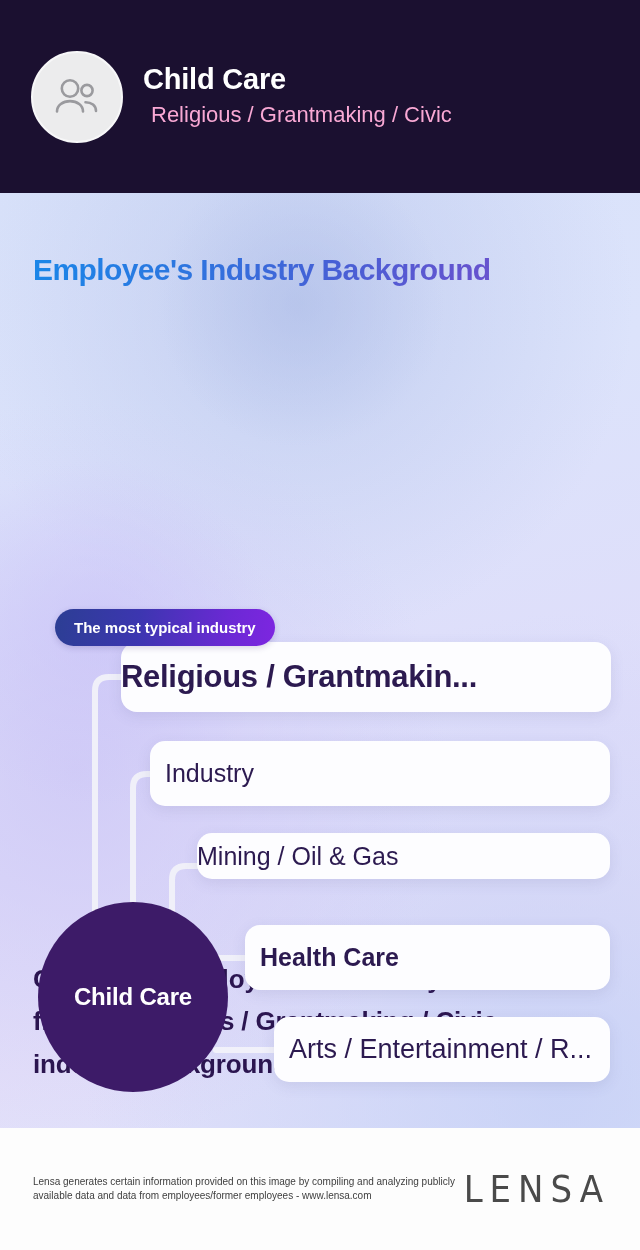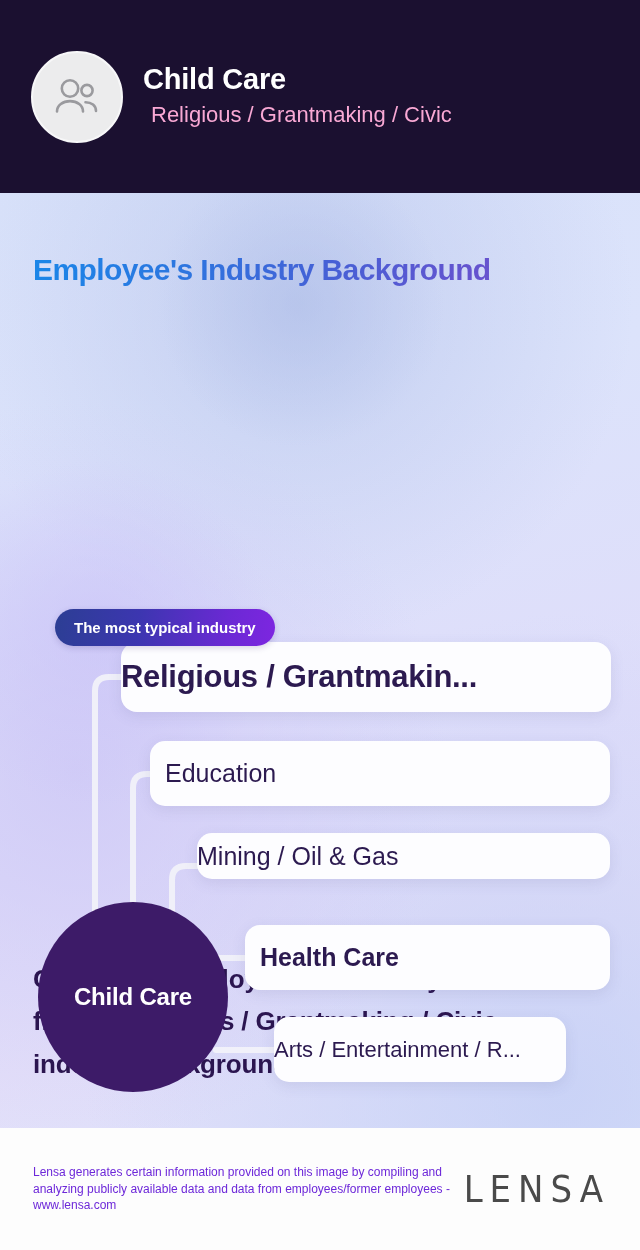--- a/index.html
+++ b/index.html
@@ -158,21 +158,21 @@
     width: 490px; height: 70px;
     padding-left: 0;
     font-size: 31px;
     font-weight: bold;
     letter-spacing: -0.3px;
     border-radius: 16px;
   }
   .card-2 { left: 150px; top: 548px; width: 460px; height: 65px; padding-left: 15px; font-size: 25px; font-weight: normal; }
   .card-3 { left: 197px; top: 640px; width: 413px; height: 46px; padding-left: 0; font-size: 25px; font-weight: normal; }
   .card-4 { left: 245px; top: 732px; width: 365px; height: 65px; padding-left: 15px; font-size: 25px; font-weight: bold; }
-  .card-5 { left: 274px; top: 824px; width: 292px; height: 65px; font-size: 22px; font-weight: normal; }
+  .card-5 { left: 274px; top: 824px; width: 336px; height: 65px; padding-left: 15px; font-size: 27px; font-weight: normal; }
 
   .node-circle {
     position: absolute;
     left: 38px; top: 709px;
     width: 190px; height: 190px;
     border-radius: 50%;
     background: #3d1b68;
     color: #ffffff;
     display: flex;
     align-items: center;
@@ -201,22 +201,22 @@
     left: 0; top: 1128px;
     width: 640px;
     height: 122px;
     background: #fdfdfd;
     display: flex;
     align-items: center;
     box-sizing: border-box;
     padding: 0 30px 0 33px;
   }
   .footer-text {
-    color: #6d28d9;
-    font-size: 12px;
+    color: #404040;
+    font-size: 10px;
     line-height: 1.38;
     flex: 1;
     max-width: 450px;
   }
   .footer-logo {
     color: #4a4a4a;
     font-size: 34px;
     font-weight: normal;
     letter-spacing: 7px;
     font-family: "DejaVu Sans", sans-serif;
@@ -261,21 +261,21 @@
         <path d="M205 765 L250 765"></path>
         <path d="M216 857 L279 857"></path>
       </g>
     </svg>
 
     <div class="tree">
 
       <div class="badge">The most typical industry</div>
 
       <div class="card card-primary">Religious / Grantmakin...</div>
-      <div class="card card-2">Education</div>
+      <div class="card card-2">Industry</div>
       <div class="card card-3">Mining / Oil &amp; Gas</div>
       <div class="card card-4">Health Care</div>
       <div class="card card-5">Arts / Entertainment / R...</div>
 
       <div class="node-circle">Child Care</div>
     </div>
 
     <div class="summary">Child Care employees most likely come from a Religious / Grantmaking / Civic industry background.</div>
   </div>
 

